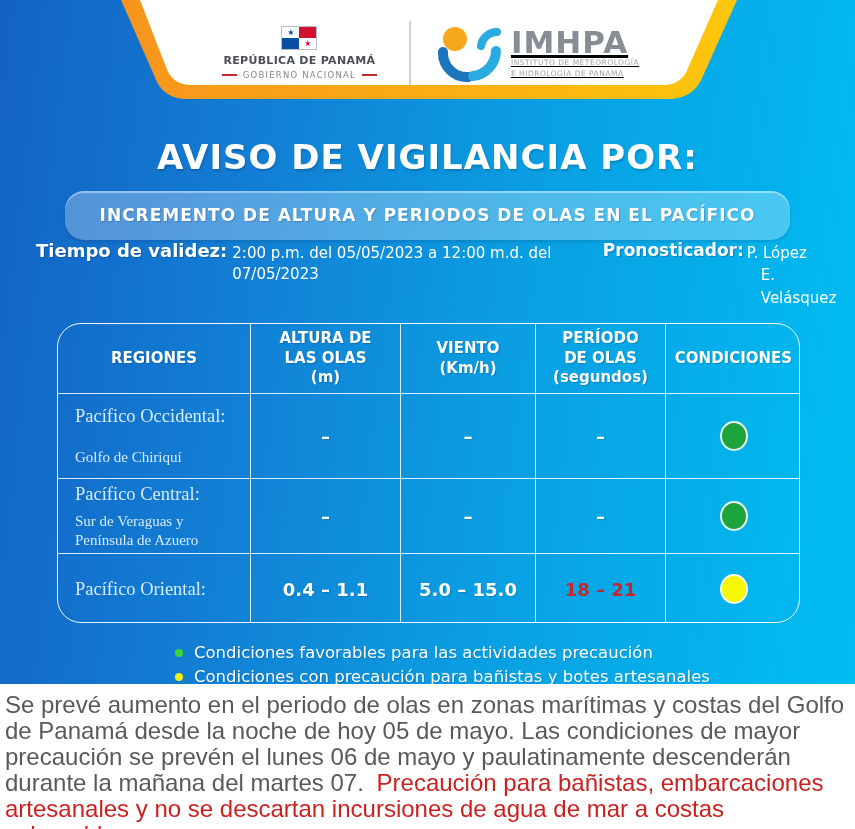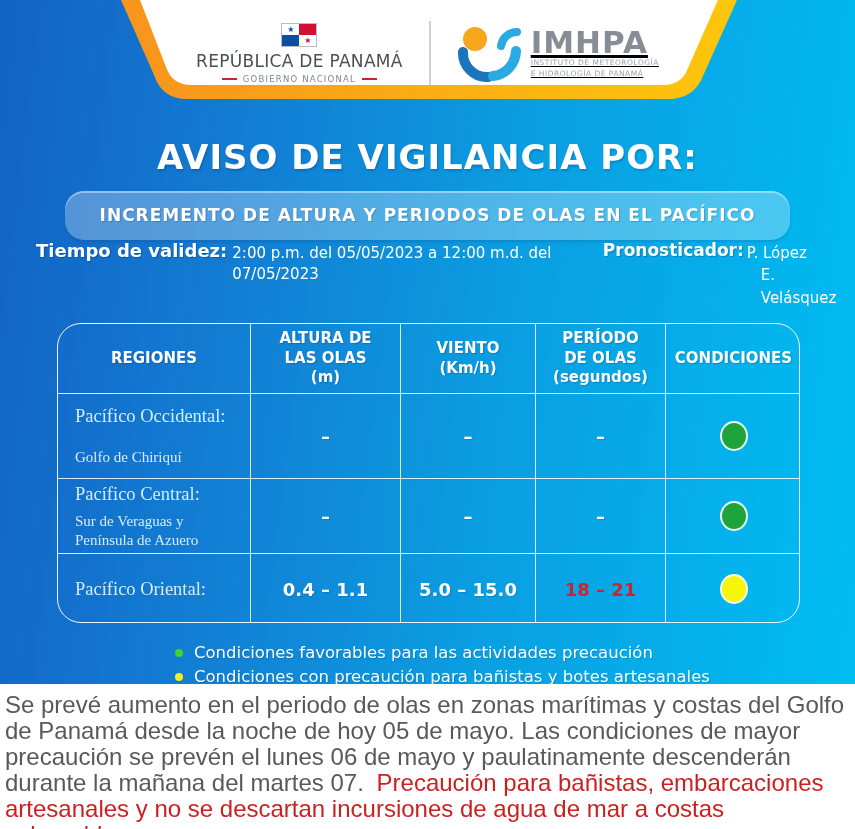--- a/index.html
+++ b/index.html
@@ -20,21 +20,21 @@
     display:flex; align-items:center; justify-content:center; gap:26px;
   }
 
   .gov-block { display:flex; flex-direction:column; align-items:center; }
   .flag { width:36px; height:24px; border:1px solid #b9bdc2; display:grid;
           grid-template-columns:1fr 1fr; grid-template-rows:1fr 1fr; margin-bottom:4px; }
   .flag .q1 { background:#ffffff; color:#0b4ea2; font-size:8px; line-height:11px; text-align:center; }
   .flag .q2 { background:#d21034; }
   .flag .q3 { background:#0b4ea2; }
   .flag .q4 { background:#ffffff; color:#d21034; font-size:8px; line-height:11px; text-align:center; }
-  .gov-title { font-size:17px; font-weight:normal; color:#4a4f55; letter-spacing:.3px; white-space:nowrap; }
+  .gov-title { font-size:11px; font-weight:bold; color:#4a4f55; letter-spacing:.3px; white-space:nowrap; }
   .gov-subtitle { margin-top:3px; display:flex; align-items:center; font-size:8.5px; color:#82878d; letter-spacing:1.2px; white-space:nowrap; }
   .red-dash { display:inline-block; width:15px; height:2px; background:#c1272d; margin:0 6px; }
 
   .header-divider { width:2px; height:64px; background:#ccd1d6; }
 
   .imhpa-block { display:flex; align-items:center; gap:10px;text-decoration:underline; }
   .imhpa-text { display:flex; flex-direction:column; }
   .imhpa-acronym { font-size:31px; font-weight:bold; color:#868d95; letter-spacing:1px; line-height:1.05; }
   .imhpa-sub { font-size:7.5px; color:#9aa1a8; letter-spacing:.5px; line-height:1.45; white-space:nowrap; }
 

